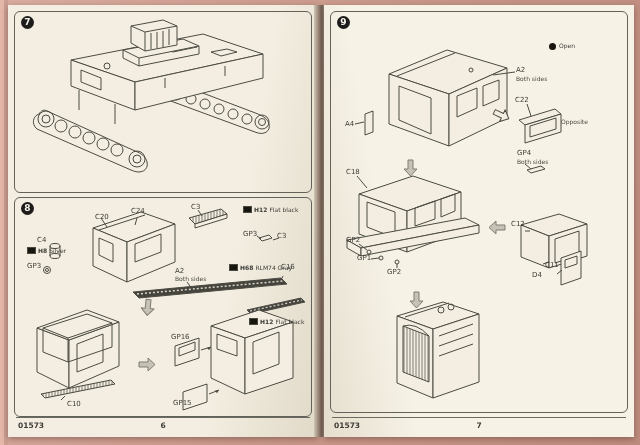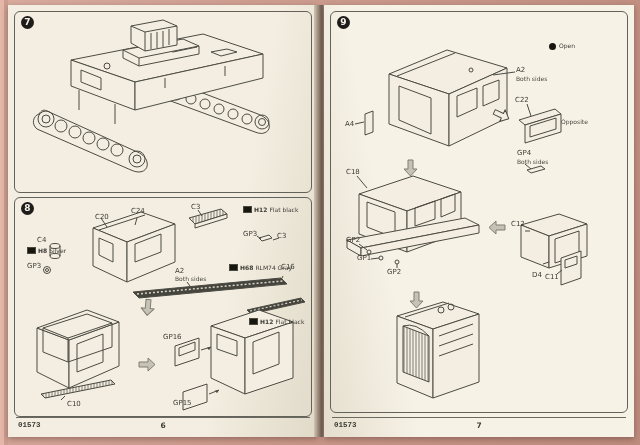--- a/index.html
+++ b/index.html
@@ -16,21 +16,21 @@
   .step-box{position:absolute;border:1px solid #62615a;border-radius:6px;}
   .step-num{position:absolute;width:13px;height:13px;border-radius:50%;background:#1d1c1a;color:#f6f3ea;
             font-size:9px;font-weight:bold;line-height:13px;text-align:center;top:4px;left:6px;z-index:3;}
   .diagram{position:absolute;left:0;top:0;width:100%;height:100%;}
   .lbl{position:absolute;font-size:7px;line-height:1;white-space:nowrap;z-index:2;}
   .note{font-size:6px;color:#4a4940;}
   .chip{position:absolute;display:flex;align-items:center;gap:2px;font-size:6px;z-index:2;white-space:nowrap;}
   .swatch{display:inline-block;width:7px;height:5px;background:#17160f;border:1px solid #4a4940;}
   .ccode{font-weight:bold;}
   .footer{position:absolute;left:8px;right:8px;bottom:6px;border-top:1px solid #6b6a61;height:13px;font-size:7.5px;}
-  .footer .code{position:absolute;left:2px;top:3px;font-weight:bold;font-family:Liberation Mono, monospace;}
+  .footer .code{position:absolute;left:2px;top:3px;font-weight:bold;}
   .footer .pagenum{position:absolute;left:50%;transform:translateX(-50%);top:3px;font-weight:bold;}
   .legend{position:absolute;display:flex;gap:3px;align-items:flex-start;z-index:2;}
   .legend-dot{width:7px;height:7px;border-radius:50%;background:#17160f;margin-top:1px;}
   .legend-text{font-size:6px;line-height:1.2;}
 </style>
 </head>
 <body>
 
 <div class="photo">
   <div class="edge-a"></div>
@@ -175,21 +175,21 @@
         <span class="swatch"></span>
         <span class="ccode">H68</span>
         <span class="cname">RLM74 Gray</span>
       </div>
       <span class="lbl" style="left:266px;top:66px">C16</span>
       <div class="chip" style="left:234px;top:120px">
         <span class="swatch"></span>
         <span class="ccode">H12</span>
         <span class="cname">Flat black</span>
       </div>
-      <span class="lbl" style="left:148px;top:136px">GP16</span>
+      <span class="lbl" style="left:156px;top:136px">GP16</span>
       <span class="lbl" style="left:158px;top:202px">GP15</span>
       <span class="lbl" style="left:52px;top:203px">C10</span>
     </div>
 
     <div class="footer">
       <span class="code">01573</span>
       <span class="pagenum">6</span>
     </div>
   </div>
 
@@ -283,21 +283,21 @@
       <span class="lbl" style="left:184px;top:85px">C22</span>
       <span class="lbl note" style="left:230px;top:107px">Opposite</span>
       <span class="lbl" style="left:186px;top:138px">GP4</span>
       <span class="lbl note" style="left:186px;top:147px">Both sides</span>
       <span class="lbl" style="left:15px;top:157px">C18</span>
       <span class="lbl" style="left:15px;top:225px">GP2</span>
       <span class="lbl" style="left:26px;top:243px">GP1</span>
       <span class="lbl" style="left:56px;top:257px">GP2</span>
       <span class="lbl" style="left:180px;top:209px">C12</span>
       <span class="lbl" style="left:201px;top:260px">D4</span>
-      <span class="lbl" style="left:214px;top:262px">C11</span>
+      <span class="lbl" style="left:214px;top:250px">C11</span>
     </div>
 
     <div class="footer">
       <span class="code">01573</span>
       <span class="pagenum">7</span>
     </div>
   </div>
 </div>
 
 </body></html>

